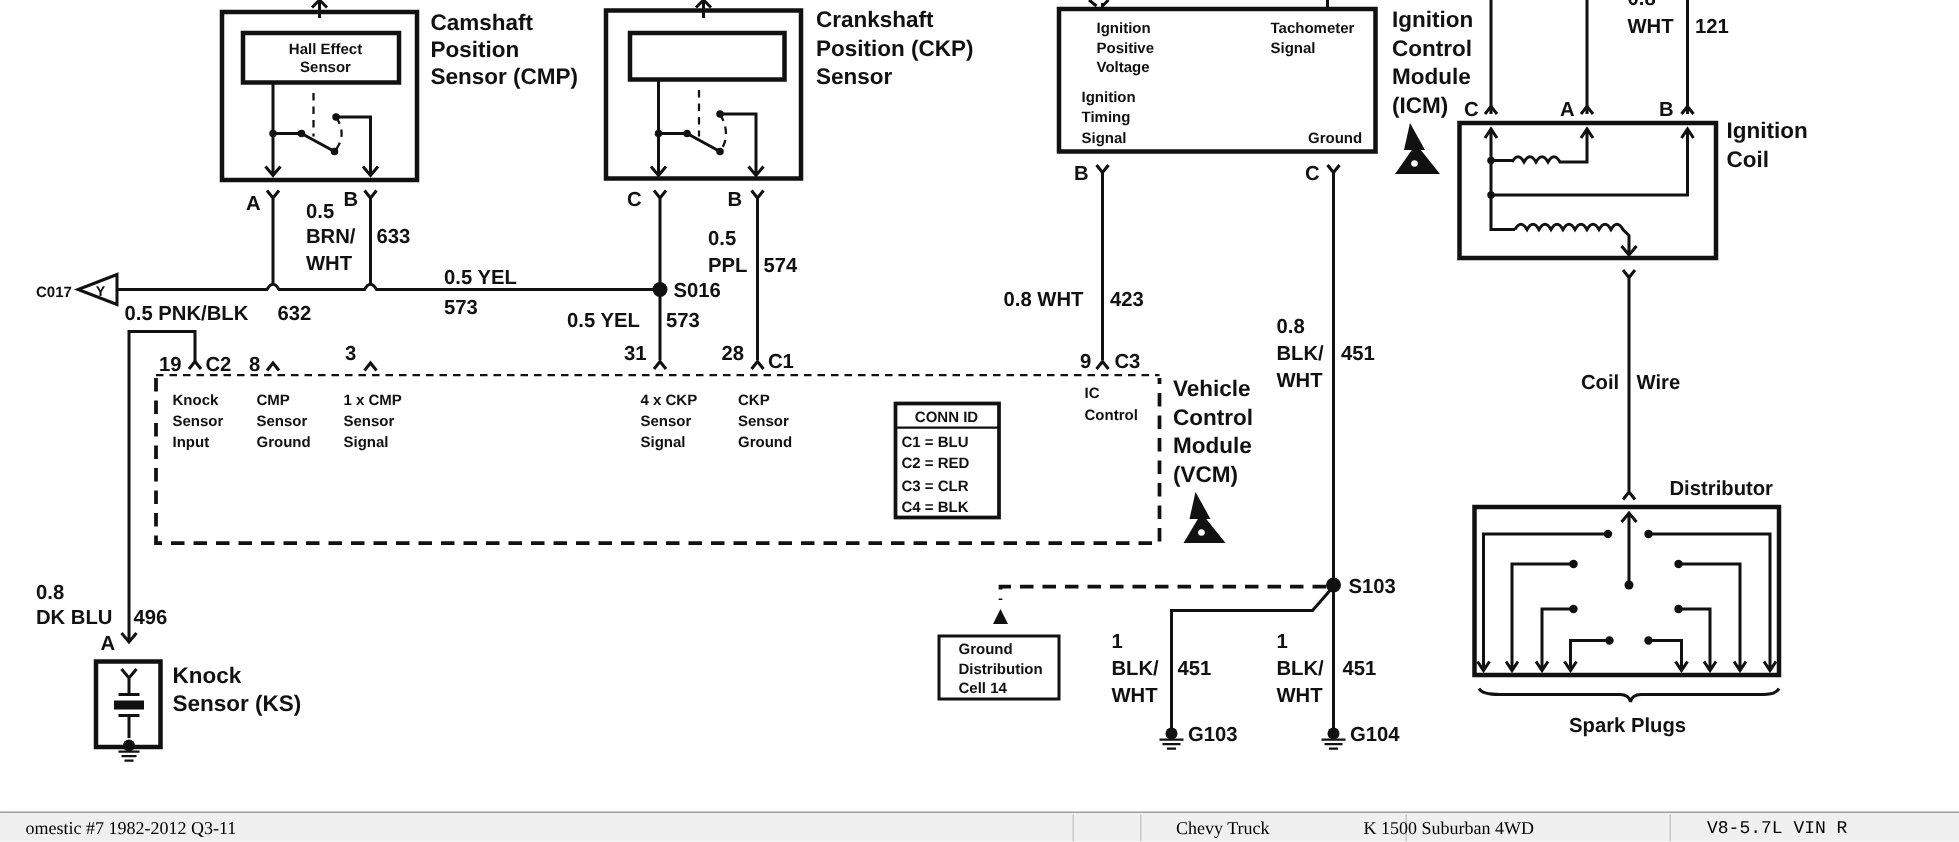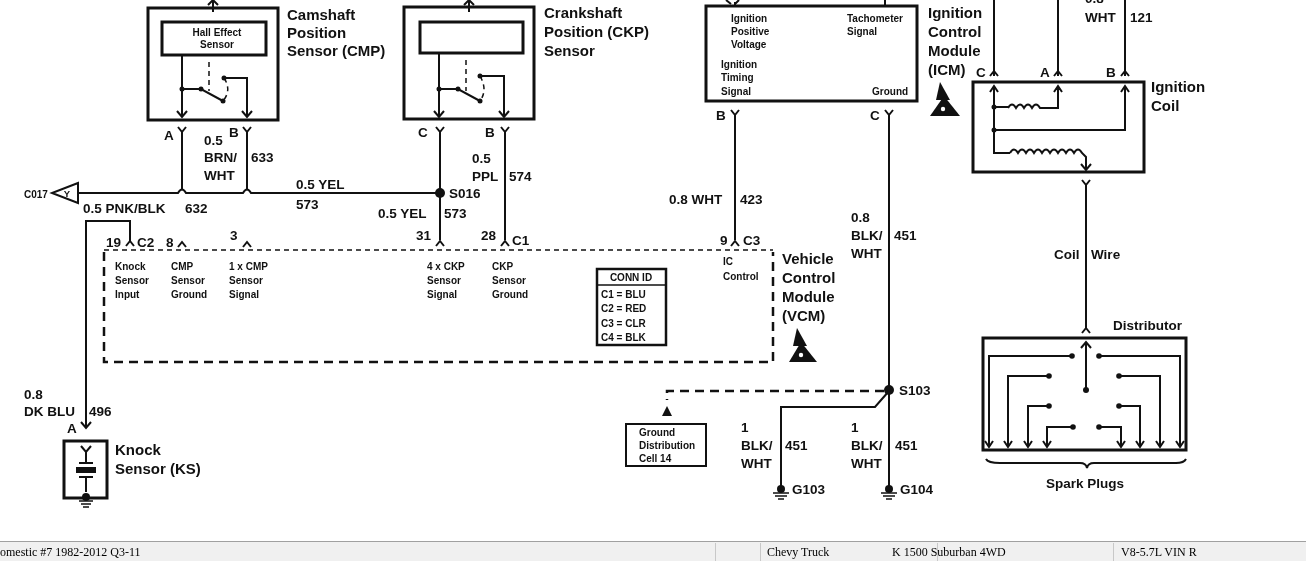--- a/index.html
+++ b/index.html
@@ -9,21 +9,21 @@
   #canvas .big { font-size:15px; }
   #canvas .med { font-size:13.5px; }
   #canvas .sm { font-size:10px; }
   #canvas .xs { font-size:9.5px; }
   .wire { stroke:#111; stroke-width:2; fill:none; }
   .thick { stroke:#111; stroke-width:3; fill:none; }
   .dash { stroke:#111; stroke-width:2.5; fill:none; stroke-dasharray:9 6; }
   .dashthin { stroke:#111; stroke-width:1.5; fill:none; stroke-dasharray:5 4; }
   .dot { fill:#111; }
   #statusbar { position:absolute; left:0; top:541px; width:1306px; height:20px; background:#f0f0f0; border-top:1px solid #a0a0a0; font-family:"Liberation Serif", serif; font-size:12px; color:#000; }
-  #statusbar .cell { position:absolute; top:2px; height:16px; line-height:16px; white-space:nowrap; }
+  #statusbar .cell { position:absolute; top:2px; height:16px; line-height:16px; white-space:nowrap;padding-left:17px; }
   #statusbar .sep { position:absolute; top:1px; width:1px; height:18px; background:#c8c8c8; }
   #leftedge { position:absolute; left:2px; top:0; width:1px; height:541px; background:#888; }
 </style>
 </head>
 <body>
 
 <div id="leftedge"></div>
 
 <svg id="canvas" width="1306" height="541" viewBox="0 0 1306 541" xmlns="http://www.w3.org/2000/svg">
 
@@ -296,14 +296,14 @@
 
 <div id="statusbar">
   <span class="cell" style="left:0px;">omestic #7 1982-2012 Q3-11</span>
   <span class="sep" style="left:715px;"></span>
   <span class="cell" style="left:742px;margin-top:28px;">99</span>
   <span class="sep" style="left:760px;"></span>
   <span class="cell" style="left:767px;text-align:right;">Chevy Truck</span>
   <span class="sep" style="left:937px;"></span>
   <span class="cell" style="left:892px;">K 1500 Suburban 4WD</span>
   <span class="sep" style="left:1113px;"></span>
-  <span class="cell" style="left:1121px;">V8-5.7L VIN R</span>
+  <span class="cell" style="left:1121px;font-family:Liberation Mono, monospace;">V8-5.7L VIN R</span>
 </div>
 
 </body></html>

